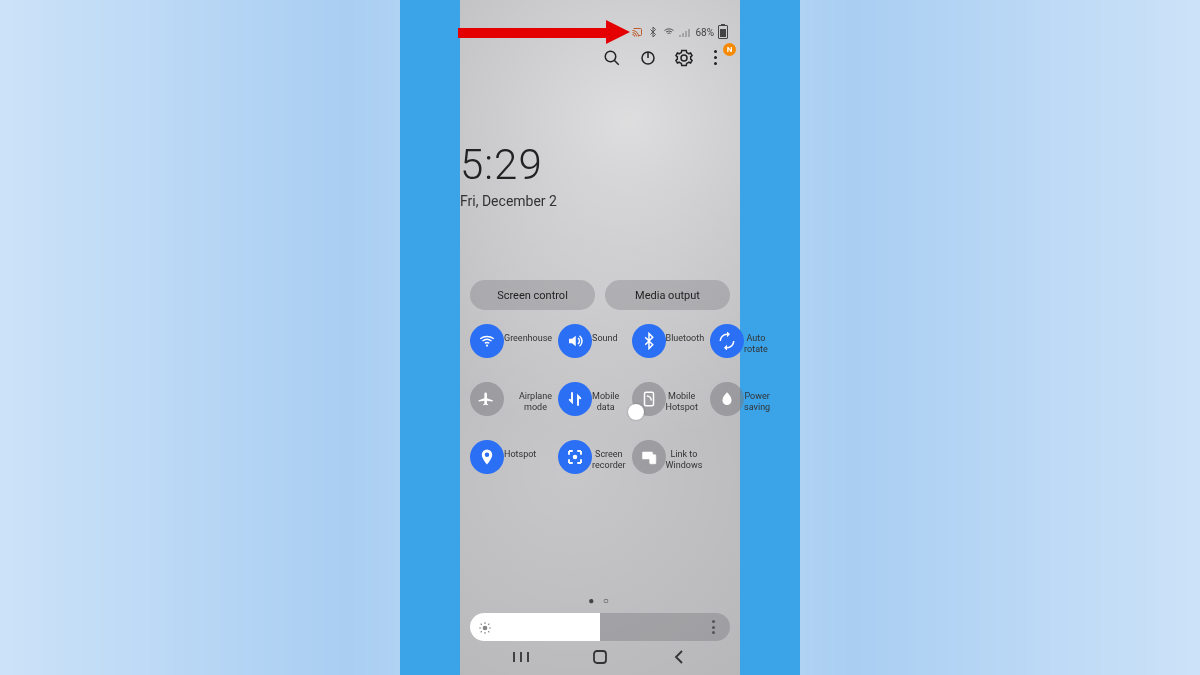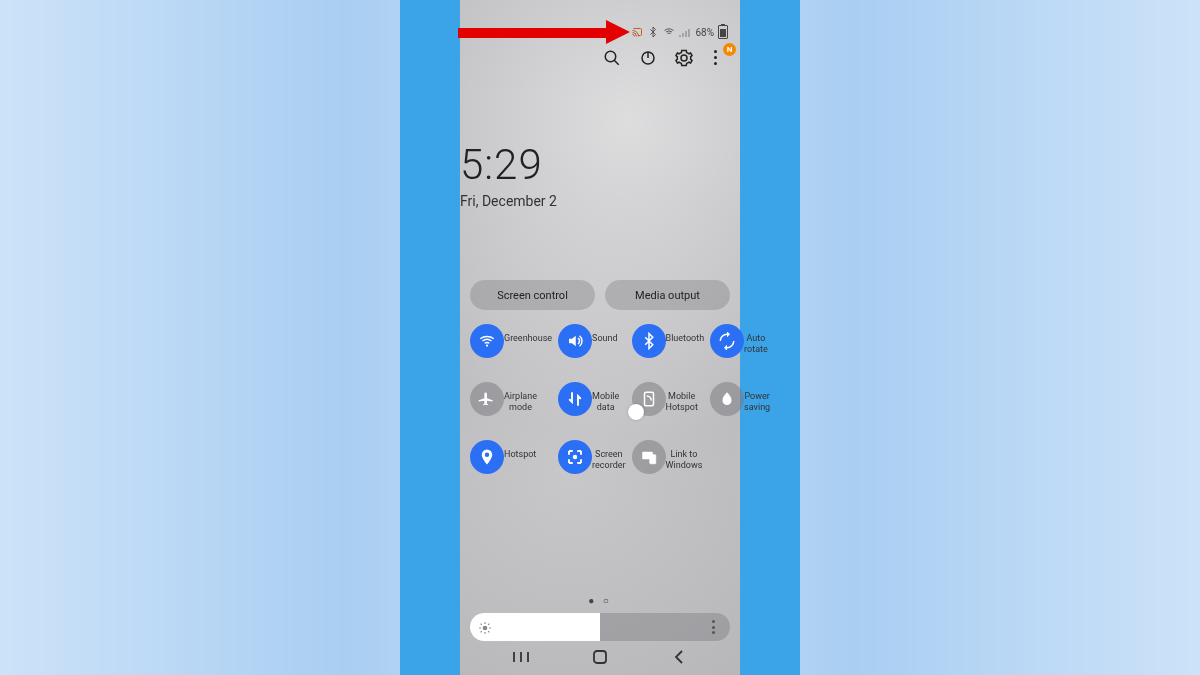--- a/index.html
+++ b/index.html
@@ -192,21 +192,21 @@
         </div>
         <div class="lbl" style="white-space: pre-line;">Auto
 rotate</div>
       </div>
       <div class="tile off">
         <div class="circ">
           <svg viewBox="0 0 24 24">
             <path d="M21 14l-9-3V4a2 2 0 00-4 0v7l-9 3v2l9-1v4l-2 2v1l4-1 4 1v-1l-2-2v-4l9 1v-2z" transform="scale(0.85) translate(2 2)"></path>
           </svg>
         </div>
-        <div class="lbl" style="white-space: pre-line;">Airplane
+        <div class="lbl" style="white-space: pre-line; margin-left: 15px;">Airplane
 mode</div>
       </div>
       <div class="tile on">
         <div class="circ">
           <svg viewBox="0 0 24 24">
             <path d="M8 4v12l-3-3M16 20V8l3 3" fill="none" stroke="#fff" stroke-width="2.5" stroke-linecap="round"></path>
           </svg>
         </div>
         <div class="lbl" style="white-space: pre-line;">Mobile
 data</div>

